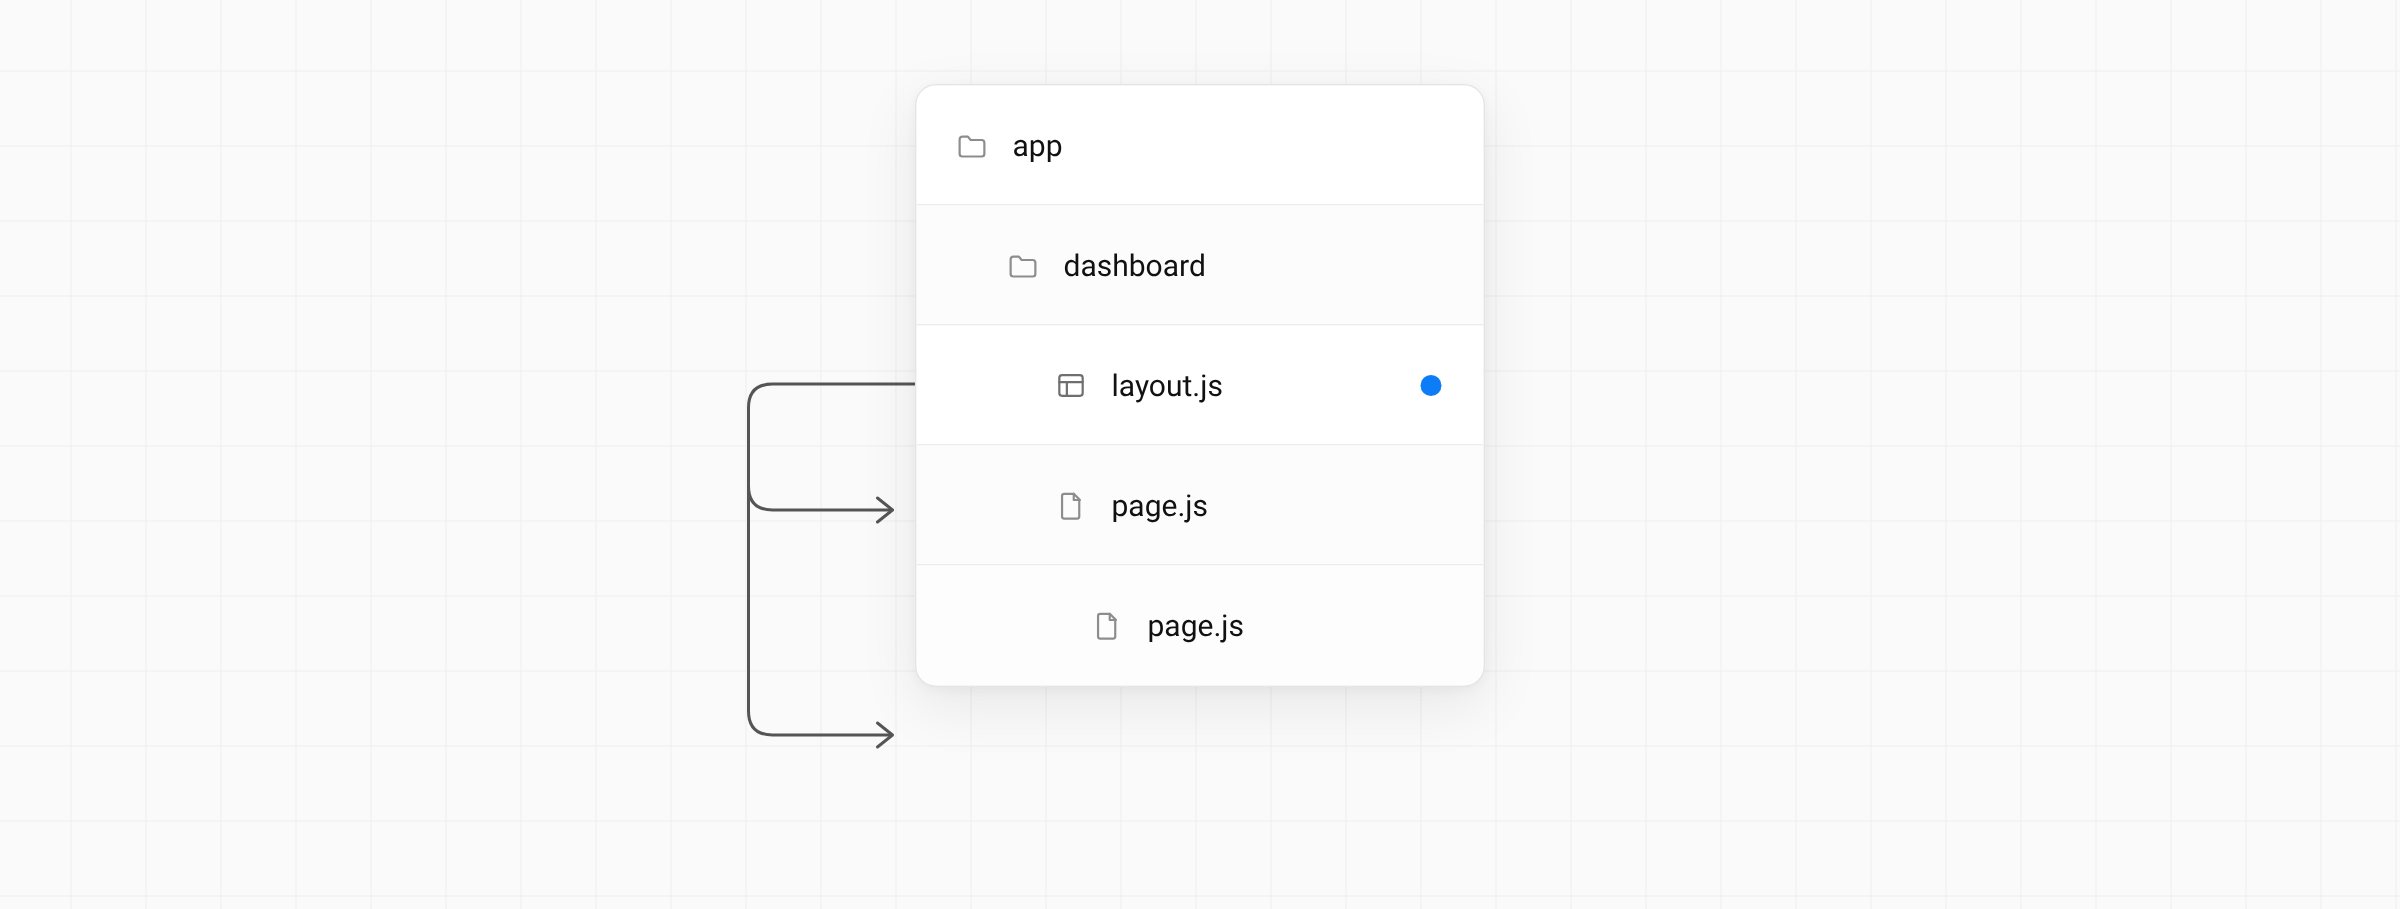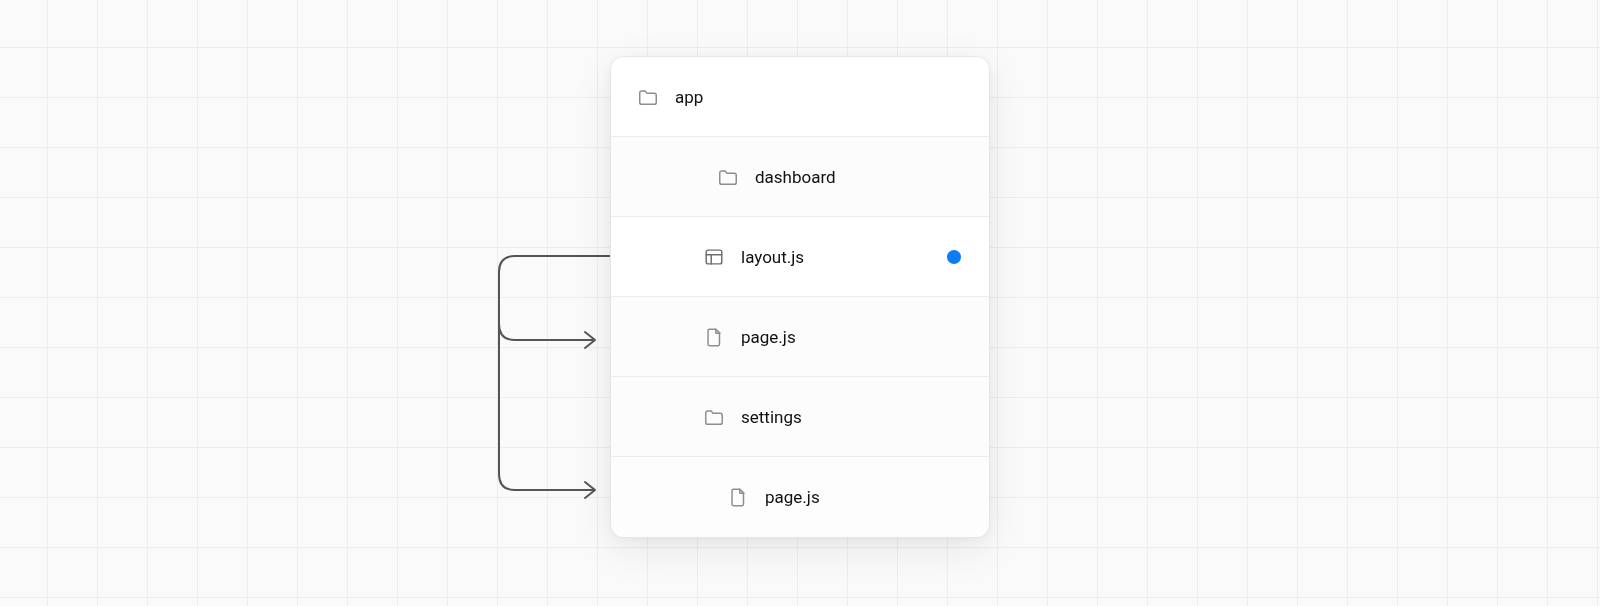--- a/index.html
+++ b/index.html
@@ -31,26 +31,26 @@
     box-shadow: 0 12px 40px rgba(0,0,0,0.08), 0 2px 8px rgba(0,0,0,0.04);
     overflow: hidden;
   }
   .row {
     display: flex;
     align-items: center;
     height: 80px;
     border-bottom: 1px solid #ececec;
     padding: 0 24px;
     gap: 16px;
-    font-size: 17px;
+    font-size: 20px;
     color: #111;
   }
   .row:last-child { border-bottom: none; }
   .row.depth-0 { padding-left: 26px; background:#fff; }
-  .row.depth-1 { padding-left: 106px; background:#fcfcfc; }
+  .row.depth-1 { padding-left: 60px; background:#fcfcfc; }
   .row.depth-2 { padding-left: 92px; background:#fcfcfc; }
   .row.depth-3 { padding-left: 116px; background:#fdfdfd; }
   .row.highlight { background: #ffffff; }
   .label { flex: 1; white-space: nowrap; overflow: hidden; text-overflow: ellipsis; }
   .bold { font-weight: 400; }
   .dot {
     width: 14px; height: 14px; border-radius: 50%;
     background: #0c7df7;
     flex: 0 0 auto;
     margin-right: 4px;
@@ -123,28 +123,20 @@
   <div class="row depth-2">
     <span class="icon">
       <svg viewBox="0 0 24 24">
           <path d="M7 3.5h7l4 4V20a1.5 1.5 0 0 1-1.5 1.5H7A1.5 1.5 0 0 1 5.5 20V5A1.5 1.5 0 0 1 7 3.5z"></path>
           <path d="M14 3.5V8h4.5"></path>
         </svg>
     </span>
     <span class="label">page.js</span>
   </div>
 
-  <div class="row depth-2">
-    <span class="icon">
-      <svg viewBox="0 0 24 24">
-          <path d="M3 7.5a2 2 0 0 1 2-2h4l2 2.5h8a2 2 0 0 1 2 2V18a2 2 0 0 1-2 2H5a2 2 0 0 1-2-2V7.5z"></path>
-        </svg>
-    </span>
-    <span class="label">settings</span>
-  </div>
 
   <div class="row depth-3">
     <span class="icon">
       <svg viewBox="0 0 24 24">
           <path d="M7 3.5h7l4 4V20a1.5 1.5 0 0 1-1.5 1.5H7A1.5 1.5 0 0 1 5.5 20V5A1.5 1.5 0 0 1 7 3.5z"></path>
           <path d="M14 3.5V8h4.5"></path>
         </svg>
     </span>
     <span class="label">page.js</span>
   </div>

